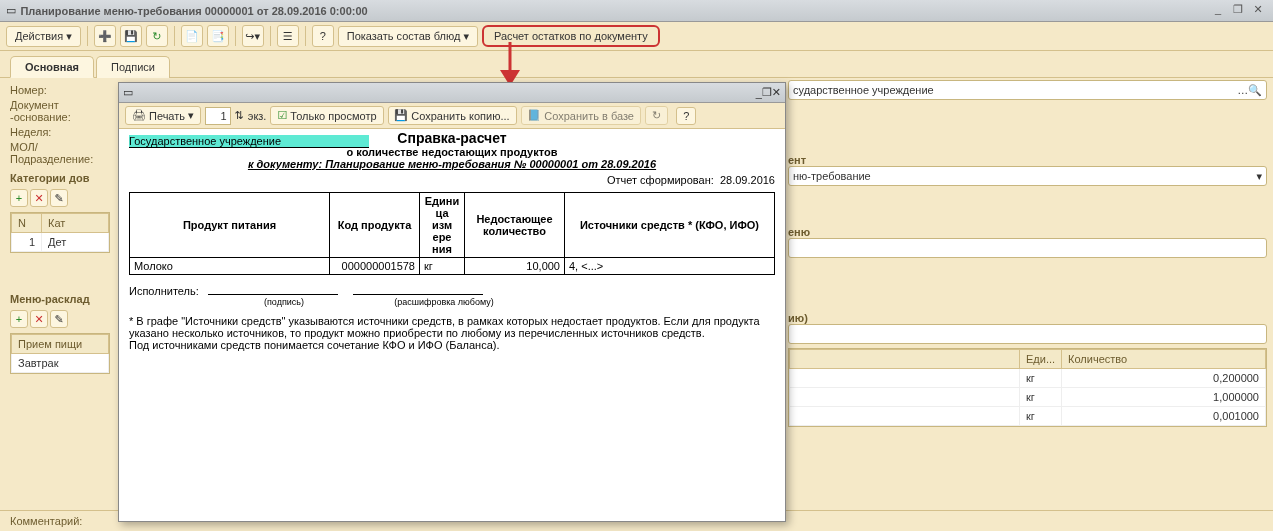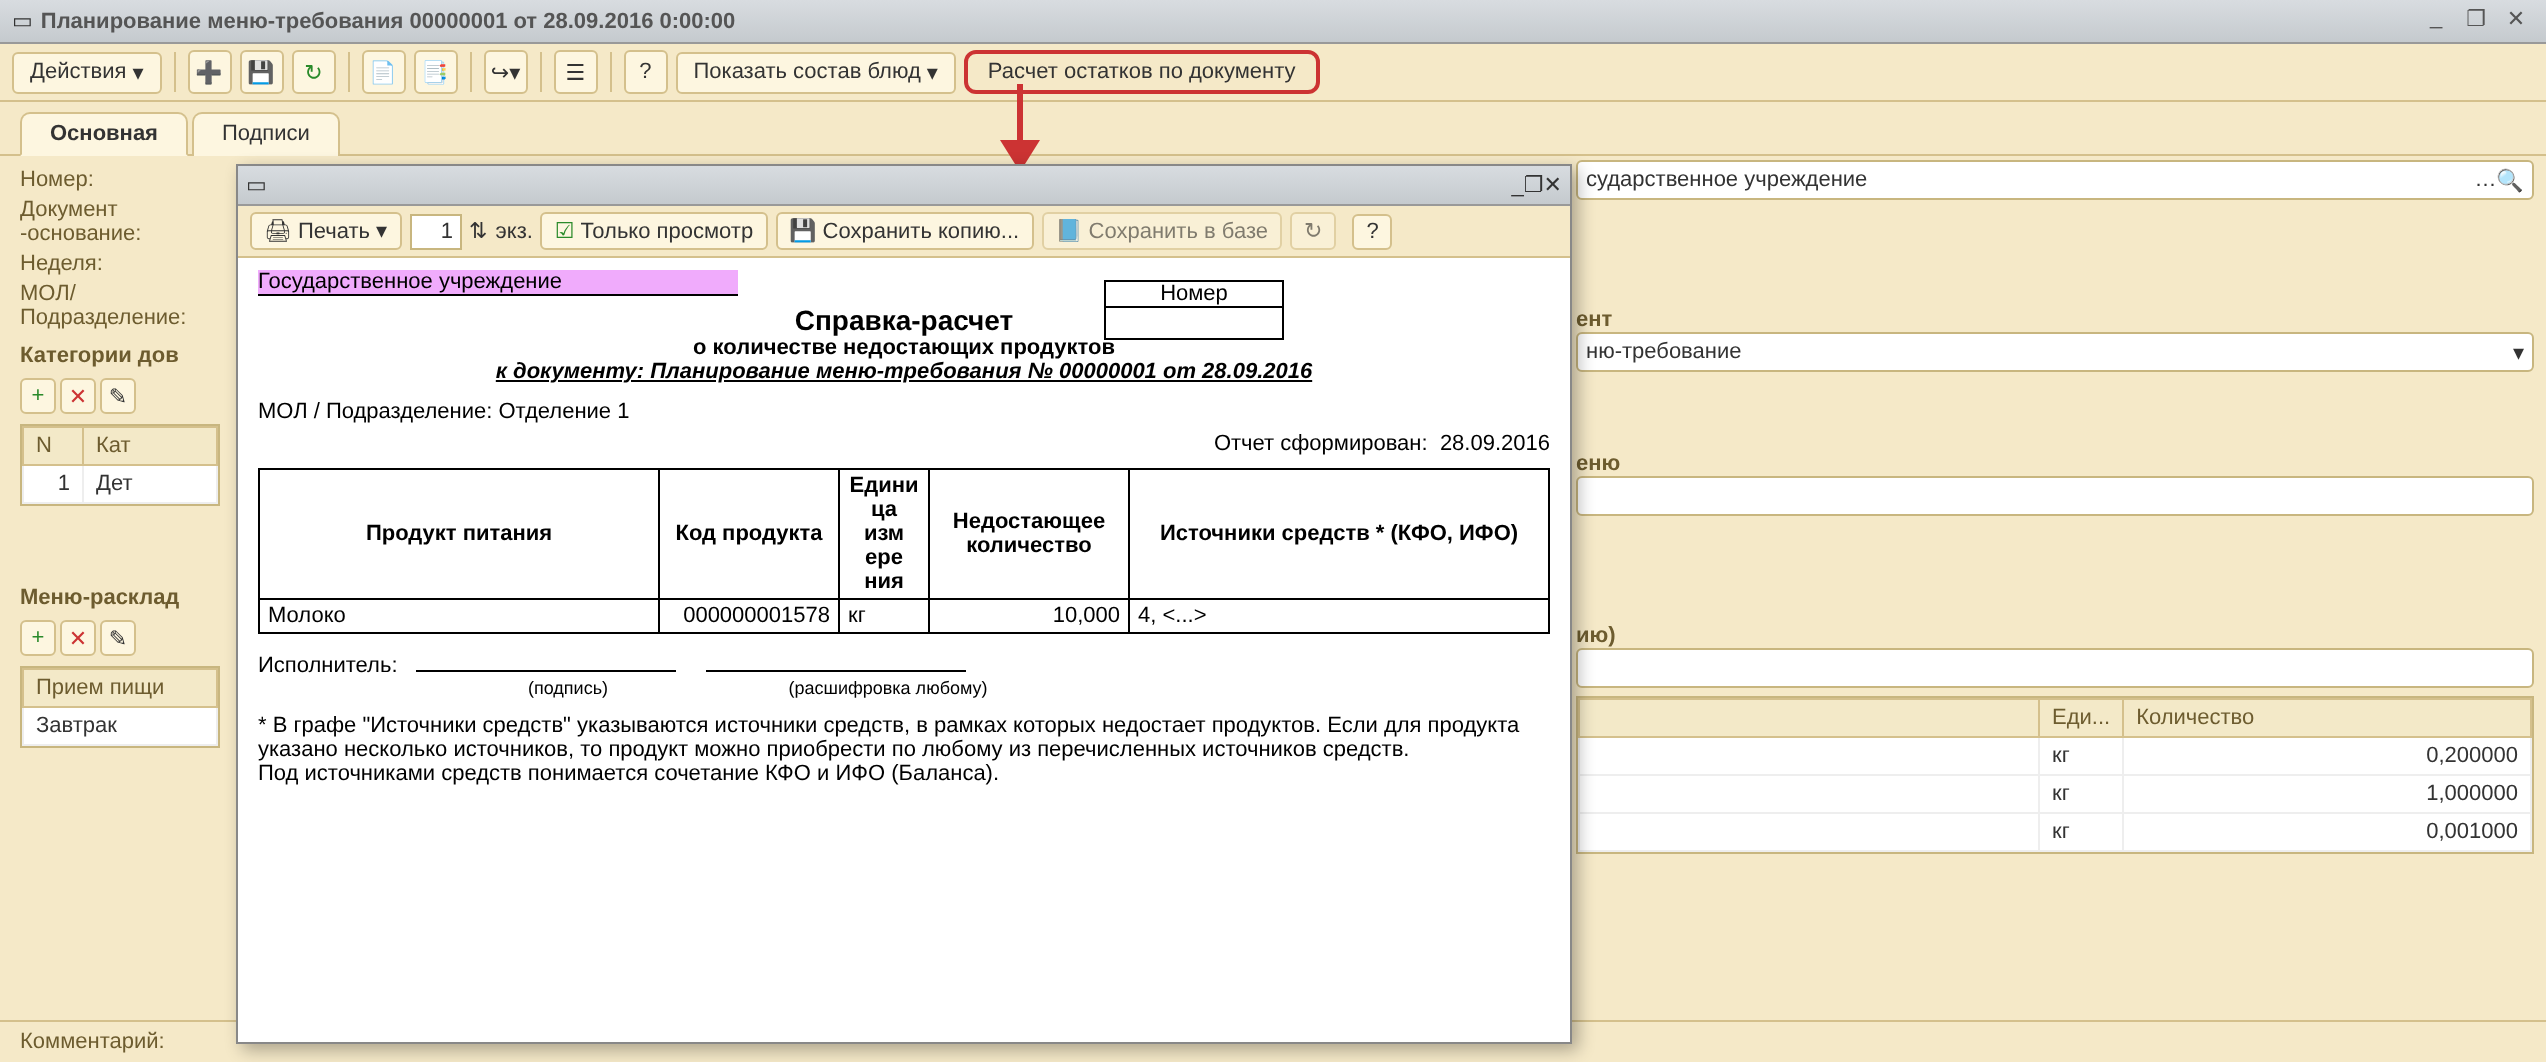--- a/index.html
+++ b/index.html
@@ -433,34 +433,26 @@
     <div class="pbtn" style="opacity:0.6">
       <span>📘</span>
       <span>Сохранить в базе</span>
     </div>
     <div class="pbtn" style="opacity:0.6">↻</div>
     <div class="sep"></div>
     <div class="pbtn">?</div>
   </div>
   <div class="doc">
     <div style="display:flex;align-items:flex-start;gap:20px">
-      <div class="org" style="background:#f0abfc">Государственное учреждение</div>
+      <div class="org" style="background:#5eead4">Государственное учреждение</div>
       <div style="flex:1"></div>
-    </div>
-    <div style="display:flex;justify-content:center;margin-top:-8px">
-      <div style="width:290px"></div>
-      <div class="nomerbox">
-        <div class="hdr">Номер</div>
-        <div style="flex:1"></div>
-      </div>
     </div>
     <div class="center title1" style="margin-top:-18px">Справка-расчет</div>
     <div class="center" style="font-weight:bold">о количестве недостающих продуктов</div>
     <div class="center ital">к документу: Планирование меню-требования № 00000001 от 28.09.2016</div>
-    <div style="margin-top:8px">МОЛ / Подразделение: Отделение 1</div>
     <div style="text-align:right;margin-top:4px">
       <span>Отчет сформирован:</span>&nbsp;
       <span>28.09.2016</span>
     </div>
     <table class="report">
       <tbody>
           <tr>
         <th style="width:200px">Продукт питания</th>
         <th style="width:90px">Код продукта</th>
         <th style="width:45px">Едини ца изм ере ния</th>

